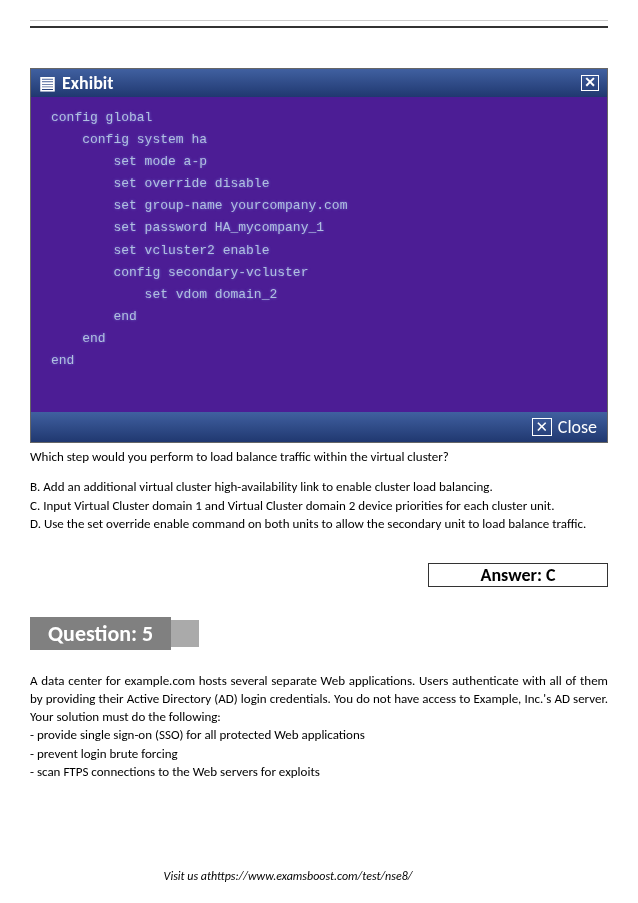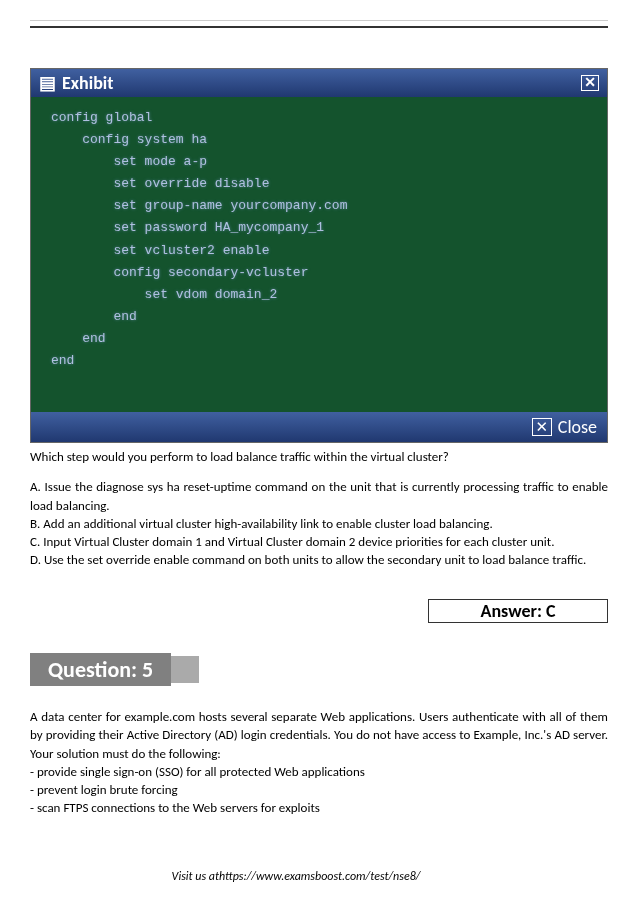--- a/index.html
+++ b/index.html
@@ -39,21 +39,21 @@
       border: 1px solid #fff;
       width: 18px;
       height: 16px;
       display: flex;
       align-items: center;
       justify-content: center;
       font-size: 14px;
       line-height: 1;
     }
     .exhibit-code {
-      background: #14532d;
+      background: #4c1d95;
       color: #b0c0e0;
       font-family: "Courier New", monospace;
       font-size: 13px;
       padding: 10px 20px 40px 20px;
       white-space: pre;
       line-height: 1.7;
       min-height: 240px;
       text-shadow: 0 0 3px rgba(150,180,255,0.5);
     }
     .exhibit-footer {
@@ -113,21 +113,21 @@
     .q5-body {
       text-align: justify;
       line-height: 1.4;
     }
     .q5-body p {
       margin: 0;
     }
     .footer {
       position: absolute;
       bottom: 20px;
-      left: 8px;
+      left: 0;
       width: 576px;
       text-align: center;
       font-style: italic;
       font-size: 12px;
     }
     .hr-line {
       height: 1px;
       background: #ccc;
       margin-top: 0;
     }
@@ -165,21 +165,20 @@
 end</div>
   <div class="exhibit-footer">
     <span class="close-btn-x">✕</span>
     <span>Close</span>
   </div>
 </div>
 
 <div class="question-text">
   <p class="stem">Which step would you perform to load balance traffic within the virtual cluster?</p>
   <div class="options">
-    <p>A. Issue the diagnose sys ha reset-uptime command on the unit that is currently processing traffic to enable load balancing.</p>
     <p>B. Add an additional virtual cluster high-availability link to enable cluster load balancing.</p>
     <p>C. Input Virtual Cluster domain 1 and Virtual Cluster domain 2 device priorities for each cluster unit.</p>
     <p>D. Use the set override enable command on both units to allow the secondary unit to load balance traffic.</p>
   </div>
 </div>
 
 <div class="answer-box">Answer: C</div>
 
 <div class="question-header">
   <span class="question-label">Question: 5</span>

